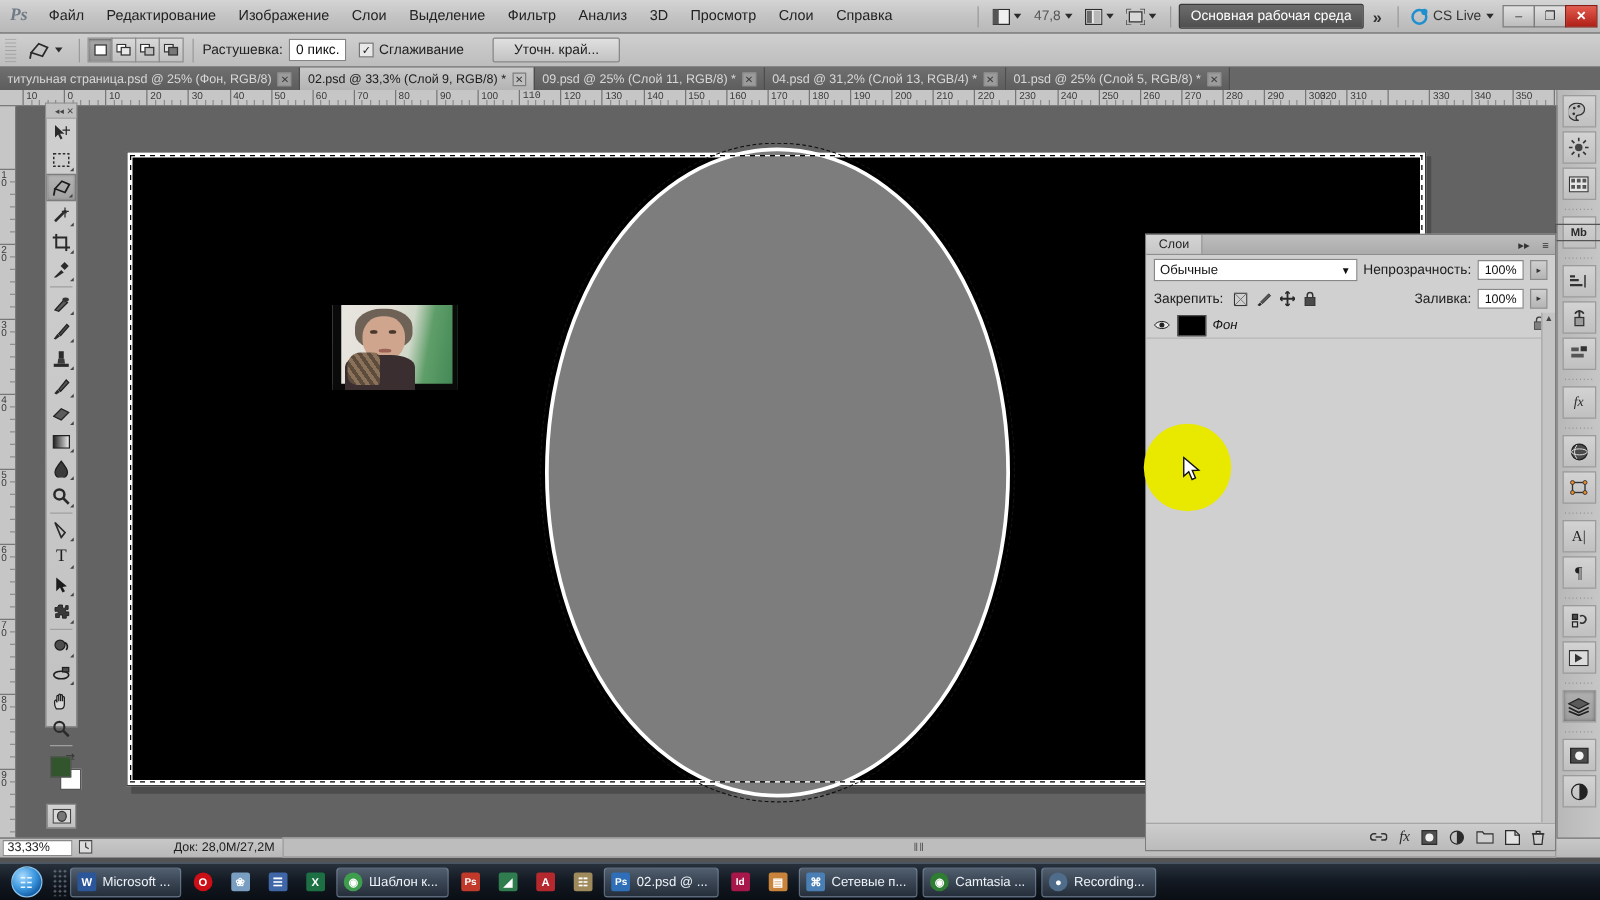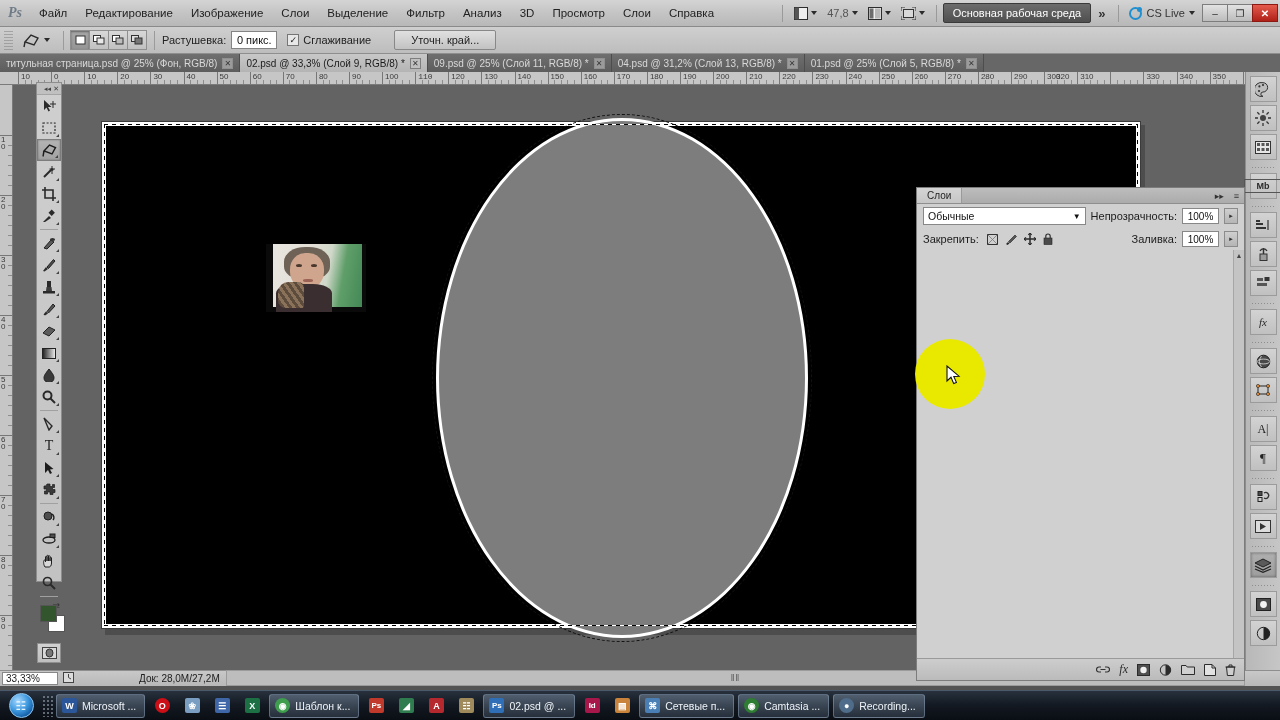--- a/index.html
+++ b/index.html
@@ -539,21 +539,21 @@
     </div>
     <div class="doctab active">
       <span>02.psd @ 33,3% (Слой 9, RGB/8) *</span>
       <span class="tabclose">✕</span>
     </div>
     <div class="doctab">
       <span>09.psd @ 25% (Слой 11, RGB/8) *</span>
       <span class="tabclose">✕</span>
     </div>
     <div class="doctab">
-      <span>04.psd @ 31,2% (Слой 13, RGB/8) *</span>
+      <span>04.psd @ 31,2% (Слой 13, RGB/4) *</span>
       <span class="tabclose">✕</span>
     </div>
     <div class="doctab">
       <span>01.psd @ 25% (Слой 5, RGB/8) *</span>
       <span class="tabclose">✕</span>
     </div>
   </div>
 
   <div class="ruler-h" id="ruler-h">
       <div class="rh-tick" style="left: 18px;"></div>
@@ -1069,20 +1069,36 @@
         </svg>
       </div>
       <span class="lp-label" style="margin-left:auto;">Заливка:</span>
       <div class="num-field">100%</div>
       <div class="tri-btn">
         <span style="font-size:7px;color:#333;">▸</span>
       </div>
     </div>
 
     <div class="lp-list">
+      <div class="layer-row">
+        <div class="eye-cell">
+          <svg width="13" height="10" viewBox="0 0 13 10">
+            <path d="M0.6 5 C3 1.2 10 1.2 12.4 5 C10 8.8 3 8.8 0.6 5 Z" fill="#e8e8e8" stroke="#222" stroke-width=".8"></path>
+            <circle cx="6.5" cy="5" r="2" fill="#222"></circle>
+          </svg>
+        </div>
+        <div class="thumb black"></div>
+        <div class="layer-name italic">Фон</div>
+        <div class="lock-right">
+          <svg width="9" height="11" viewBox="0 0 9 11">
+            <rect x="0.5" y="4.5" width="8" height="6" fill="#808080" stroke="#444" stroke-width=".7"></rect>
+            <path d="M2.2 4.5 V2.9 A2.2 2.2 0 0 1 6.8 2.9 V4.5" fill="none" stroke="#444" stroke-width="1.1"></path>
+          </svg>
+        </div>
+      </div>
       <div class="lp-scroll">
         <div class="lp-scroll-arrow">▲</div>
       </div>
     </div>
 
     <div class="lp-footer">
       <svg width="14" height="11" viewBox="0 0 14 11">
         <path d="M5 3 H3 a2.3 2.3 0 0 0 0 5 H5 M9 3 H11 a2.3 2.3 0 0 1 0 5 H9 M4.5 5.5 H9.5" fill="none" stroke="#333" stroke-width="1.2"></path>
       </svg>
       <span style="font-family:'Liberation Serif',serif;font-style:italic;font-size:12px;color:#2b2b2b;">fx</span>

